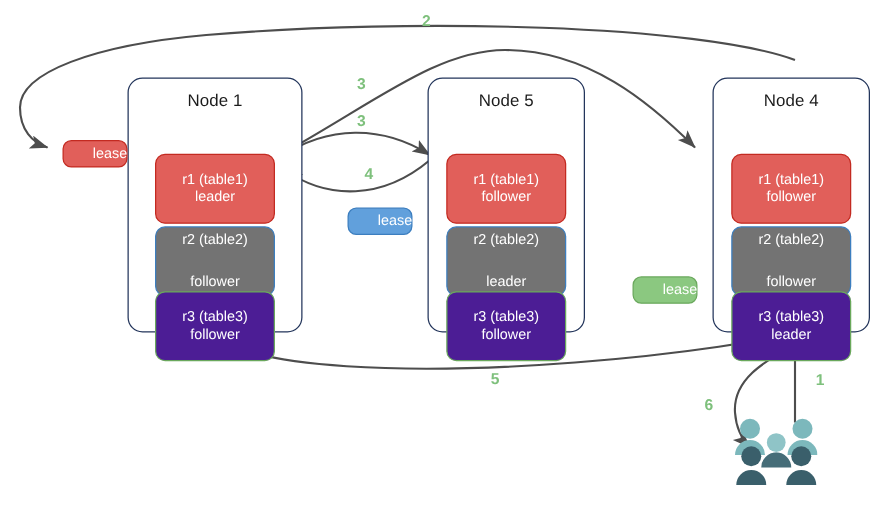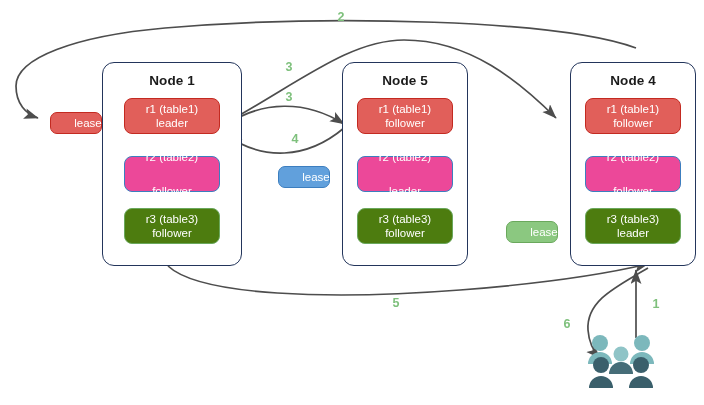--- a/index.html
+++ b/index.html
@@ -32,45 +32,46 @@
     border: 1.4px solid #23355b;
     border-radius: 12px;
   }
   .node-title {
     position: absolute;
     left: 0;
     right: 0;
     top: 10px;
     text-align: center;
     font-size: 13.5px;
-    font-weight: bold;
+    font-weight: normal;
     color: #1b1b1b;
     letter-spacing: 0.1px;
   }
   .range {
     position: absolute;
     box-sizing: border-box;
     width: 96px;
-    height: 36px;
+    height: 56px;
     border-radius: 8px;
     border-width: 1.6px;
     border-style: solid;
     color: #ffffff;
     font-size: 11.5px;
     line-height: 14.5px;
     display: flex;
     flex-direction: column;
     align-items: center;
     justify-content: center;
     text-align: center;
+    margin-top: 25px;
   }
   .range .l1, .range .l2 { display: block; }
   .r-red   { background: #e15f5a; border-color: #c32a21; }
-  .r-blue  { background: #ec4899; border-color: #3c7ebf; gap: 20px; }
-  .r-green { background: #4d7c0f; border-color: #6aa85c; }
+  .r-blue  { background: #737373; border-color: #3c7ebf; gap: 20px; }
+  .r-green { background: #4c1d95; border-color: #6aa85c; }
 
   .lease {
     position: absolute;
     box-sizing: border-box;
     border-radius: 7px;
     border-width: 1.6px;
     border-style: solid;
     color: #ffffff;
     font-size: 11.5px;
     display: flex;

